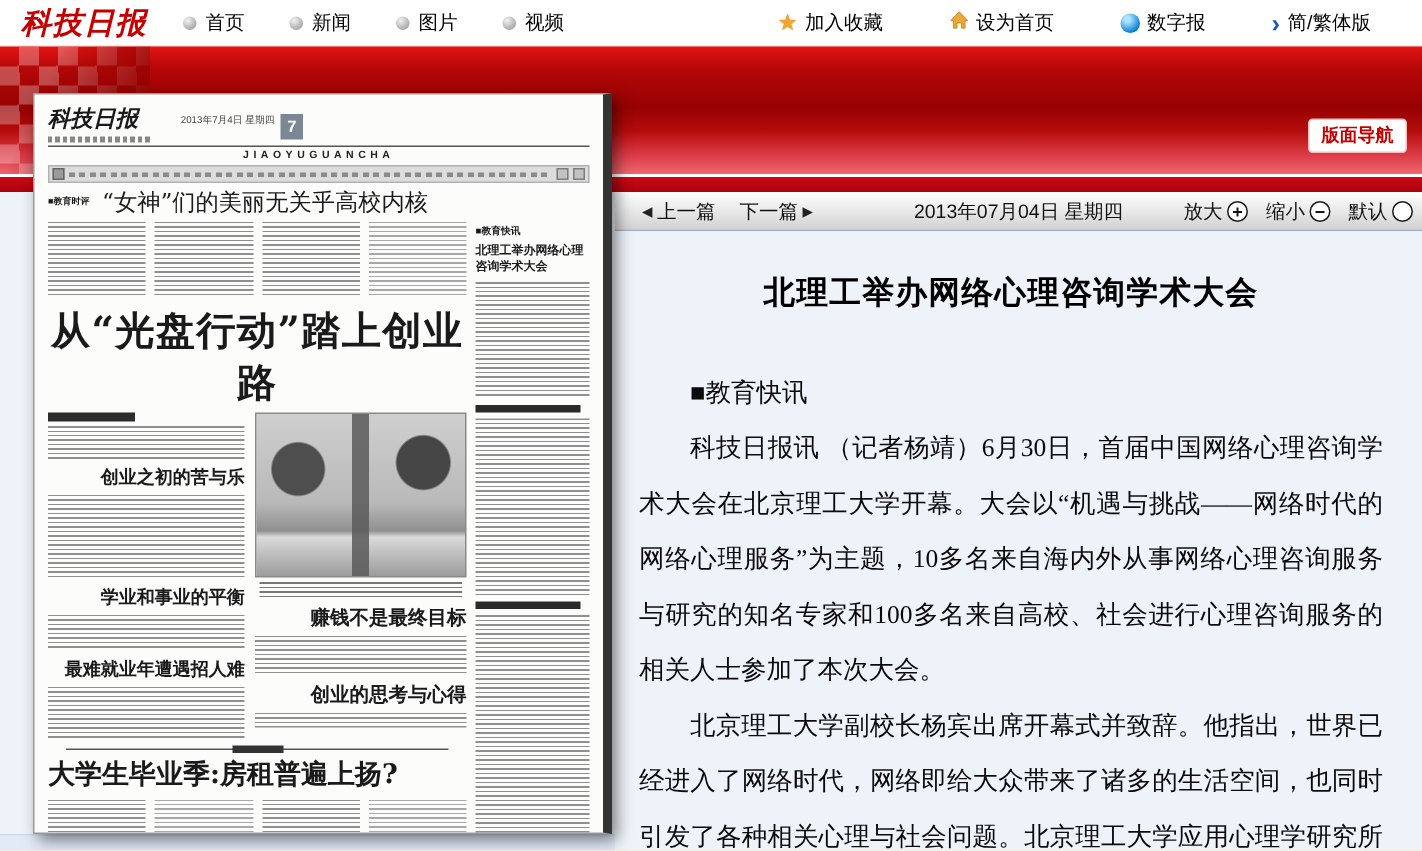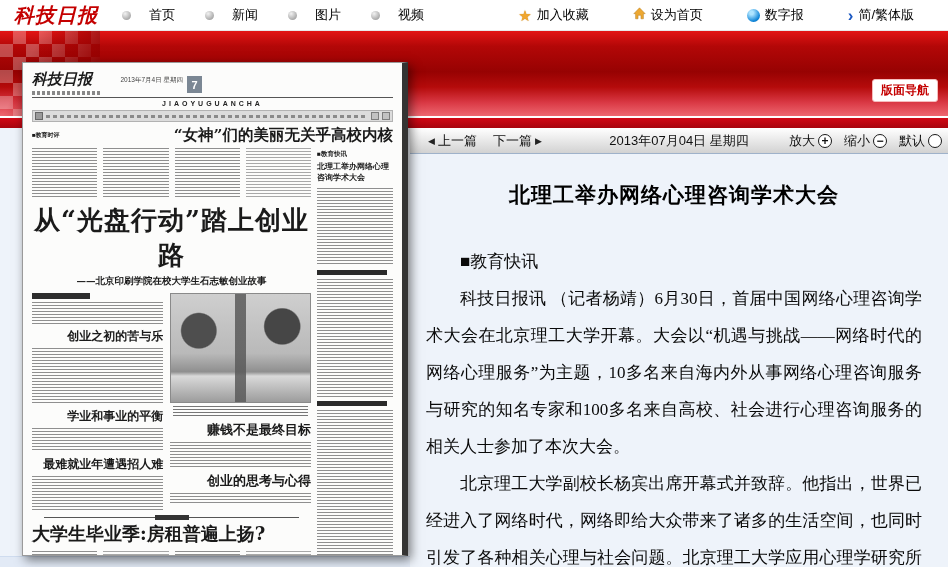--- a/index.html
+++ b/index.html
@@ -5,21 +5,21 @@
   * { margin:0; padding:0; box-sizing:border-box; }
   html,body { width:948px; height:567px; overflow:hidden; }
   body { font-family:"Liberation Sans",sans-serif; background:#fff; }
   .page { position:relative; width:948px; height:567px; overflow:hidden; background:#fdba74; }
 
   
   .topnav { position:absolute; top:0; left:0; right:0; height:31px; background:#fff;
             display:flex; align-items:center; border-bottom:1px solid #e8e8e8; }
   .logo { color:#c40000; font-family:"DejaVu Serif",serif; font-style:italic; font-weight:bold;
           font-size:20px; margin:0 24px 0 14px; letter-spacing:1px; cursor:pointer; }
-  .nav-item { display:flex; align-items:center; gap:18px; margin-right:30px; font-size:13px;
+  .nav-item { display:flex; align-items:center; gap:6px; margin-right:30px; font-size:13px;
               color:#000; cursor:pointer; }
   .bullet { width:9px; height:9px; border-radius:50%;
             background:radial-gradient(circle at 35% 30%, #f2f2f2, #8d8d8d); }
   .nav-actions { margin-left:auto; display:flex; align-items:center; gap:44px; margin-right:34px; }
   .action-item { display:flex; align-items:center; gap:5px; font-size:13px; color:#000; cursor:pointer; }
   .star-glyph { color:#f0a62e; font-size:15px; line-height:1; text-shadow:0 0 1px #b97c12; }
   .digital-icon { width:13px; height:13px; border-radius:50%;
             background:radial-gradient(circle at 35% 30%, #aee4ff 15%, #0b82d6 70%, #04589a); }
   .chev-glyph { color:#1b58c2; font-weight:bold; font-size:17px; line-height:1; }
 
@@ -83,21 +83,21 @@
   .pinyin { text-align:center; font-size:7px; font-weight:bold; letter-spacing:3px;
      font-family:"Liberation Sans",sans-serif; color:#222; margin:2px 0 3px; }
   .form-bar { height:12px; background:#dcdcdc; border:1px solid #b2b2b2; display:flex;
      align-items:center; padding:0 2px; gap:3px; }
   .fb-icon { width:8px; height:8px; background:#9a9a9a; border:1px solid #666; }
   .fb-line { flex:1; height:3px; background:repeating-linear-gradient(to right,#8a8a8a 0 4px,transparent 4px 7px); }
   .fb-btn { width:8px; height:8px; background:#c2c2c2; border:1px solid #7d7d7d; }
   .headline-row { display:flex; align-items:center; margin:3px 0 2px; }
   .col-label { width:36px; font-size:6px; font-weight:bold; line-height:1.25;
      font-family:"Liberation Sans",sans-serif; }
-  .top-headline { flex:1; text-align:right; font-size:15.5px; font-weight:bold; }
+  .top-headline { flex:1; text-align:left; font-size:15.5px; font-weight:normal; }
   .paper-cols { display:flex; margin-top:2px; }
   .paper-main { flex:1; min-width:0; }
   .paper-side { width:76px; margin-left:6px; }
   .fake { background:repeating-linear-gradient(to bottom,#8f8f8f 0 1px,transparent 1px 3px); }
   .fake-light { background:repeating-linear-gradient(to bottom,#a8a8a8 0 1px,transparent 1px 3px); }
   .cols4 { display:flex; gap:6px; }
   .cols4 > div { flex:1; }
   .big-headline { text-align:center; font-size:26px; font-weight:900; letter-spacing:1px; margin:5px 0 2px; }
   .sub-headline { text-align:center; font-size:9.5px; font-weight:bold; margin-bottom:5px; }
   .feature { display:flex; gap:7px; }
@@ -247,21 +247,20 @@
 
     <div class="paper-cols">
       <div class="paper-main">
         <div class="cols4">
           <div class="fake" style="height:50px"></div>
           <div class="fake" style="height:50px"></div>
           <div class="fake" style="height:50px"></div>
           <div class="fake-light" style="height:50px"></div>
         </div>
         <div class="big-headline">从“光盘行动”踏上创业路</div>
-        <div class="sub-headline">——北京印刷学院在校大学生石志敏创业故事</div>
         <div class="feature">
           <div class="f-left">
             <div class="mini-label"></div>
             <div class="fake" style="height:22px"></div>
             <div class="sec-head">创业之初的苦与乐</div>
             <div class="fake" style="height:56px"></div>
             <div class="sec-head">学业和事业的平衡</div>
             <div class="fake" style="height:24px"></div>
             <div class="sec-head">最难就业年遭遇招人难</div>
             <div class="fake" style="height:36px"></div>

